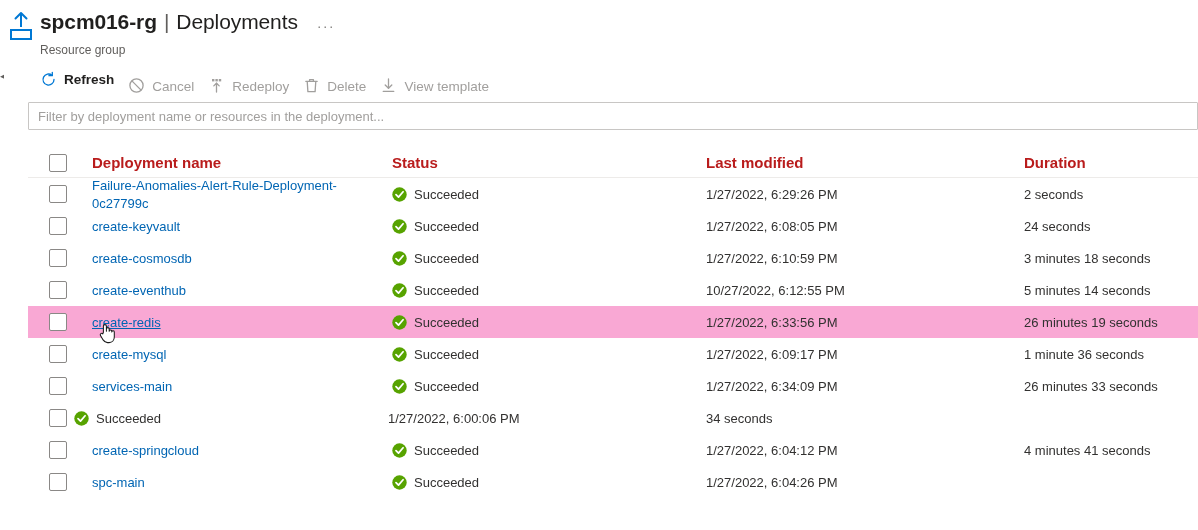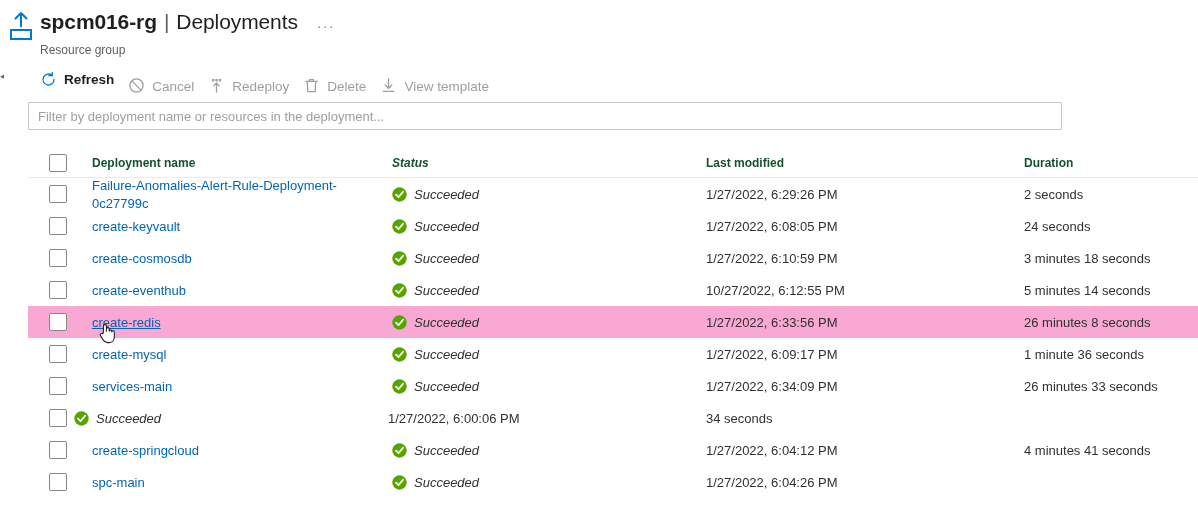--- a/index.html
+++ b/index.html
@@ -106,21 +106,21 @@
     align-items: center;
     justify-content: center;
     flex: 0 0 auto;
   }
   .cmd.enabled .ic svg { stroke: #0078d4; fill: none; }
   .cmd.disabled .ic svg { stroke: #a19f9d; fill: none; }
 
   
   .filter-wrap { padding: 4px 0px 0px 28px; }
   .filter-input {
-    width: 1034px;
+    width: 1170px;
     height: 28px;
     border: 1px solid #c8c6c4;
     border-radius: 1px;
     background: #fff;
     font-family: "Liberation Sans", sans-serif;
     font-size: 13px;
     color: #323130;
     padding: 0 9px;
     outline: none;
   }
@@ -151,28 +151,28 @@
   .cbx {
     width: 18px;
     height: 18px;
     border: 1px solid #8a8886;
     background: #fff;
     border-radius: 2px;
     cursor: pointer;
     flex: 0 0 18px;
   }
   .c-name  { width: 318px; flex: 0 0 318px; padding-left: 21px; }
-  .c-status{ width: 315px; flex: 0 0 315px; display: flex; align-items: center; padding-left: 3px; font-style: italic; }
+  .c-status{ width: 315px; flex: 0 0 315px; display: flex; align-items: center; padding-left: 3px; }
   .c-mod   { width: 318px; flex: 0 0 318px; padding-left: 2px; }
   .c-dur   { flex: 1 1 auto; padding-left: 2px; }
 
   .th {
-    font-size: 12px;
+    font-size: 15px;
     font-weight: 600;
-    color: #14532d;
+    color: #b91c1c;
   }
   .cell-text { font-size: 13px; color: #323130; }
 
   .dep-link {
     font-size: 13px;
     color: #0065b3;
     text-decoration: none;
     cursor: pointer;
   }
   .row.data-row.hovered .dep-link { text-decoration: underline; }
@@ -362,21 +362,21 @@
         </div>
         <div class="c-name"><a class="dep-link">create-redis</a></div>
         <div class="c-status">
           <span class="status-icon"><svg viewBox="0 0 15 15" width="15" height="15">
               <circle cx="7.5" cy="7.5" r="7.2" fill="#57a300"></circle>
               <path d="M4.0 7.6 L6.5 10.1 L11.1 4.8" stroke="#ffffff" stroke-width="1.75" fill="none" stroke-linecap="round" stroke-linejoin="round"></path>
             </svg></span>
           <span class="status-label">Succeeded</span>
         </div>
         <div class="c-mod cell-text">1/27/2022, 6:33:56 PM</div>
-        <div class="c-dur cell-text">26 minutes 8 seconds</div>
+        <div class="c-dur cell-text">26 minutes 19 seconds</div>
       </div>
       <div class="row data-row">
         <div class="c-check">
           <div class="cbx"></div>
         </div>
         <div class="c-name"><a class="dep-link">create-mysql</a></div>
         <div class="c-status">
           <span class="status-icon"><svg viewBox="0 0 15 15" width="15" height="15">
               <circle cx="7.5" cy="7.5" r="7.2" fill="#57a300"></circle>
               <path d="M4.0 7.6 L6.5 10.1 L11.1 4.8" stroke="#ffffff" stroke-width="1.75" fill="none" stroke-linecap="round" stroke-linejoin="round"></path>

